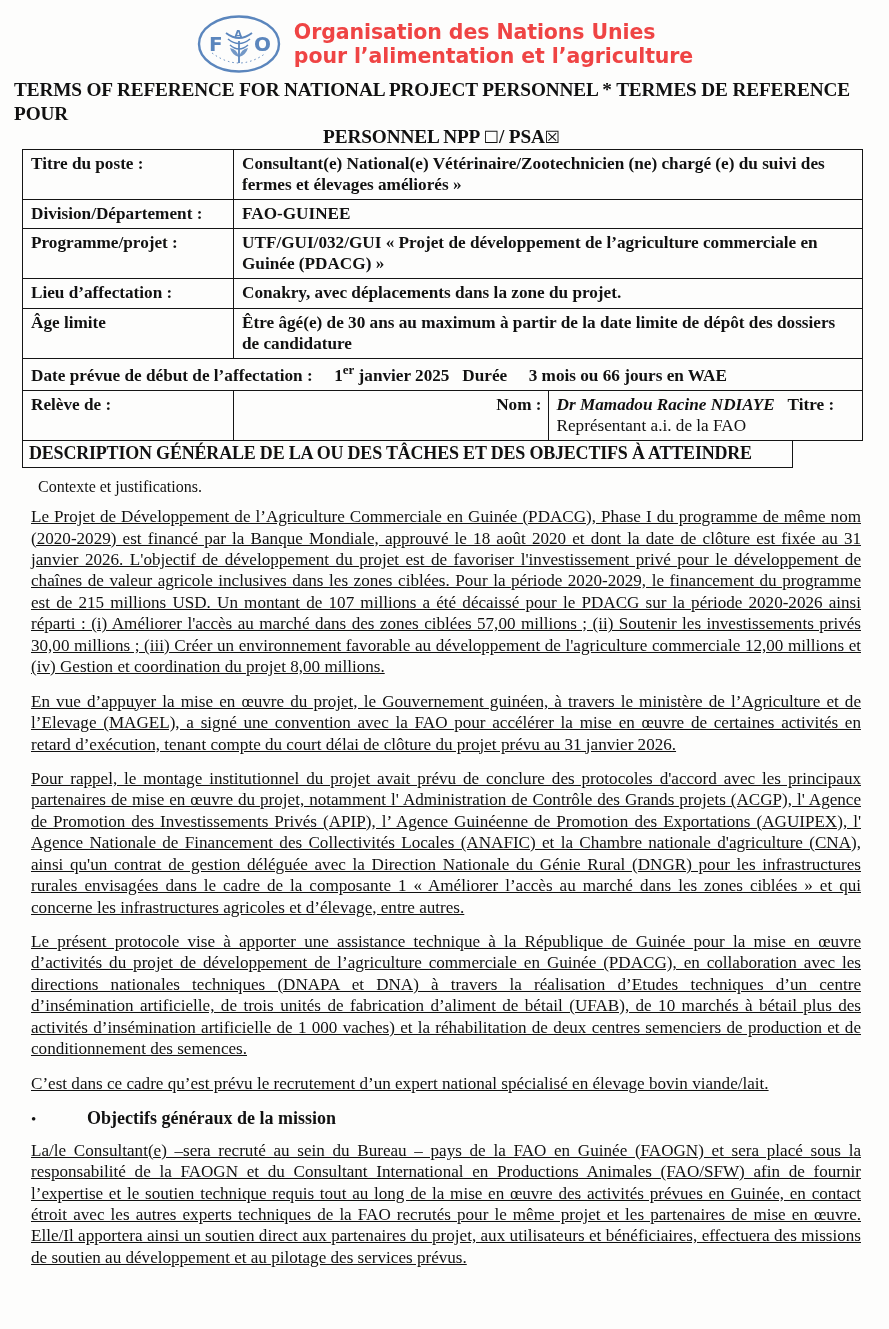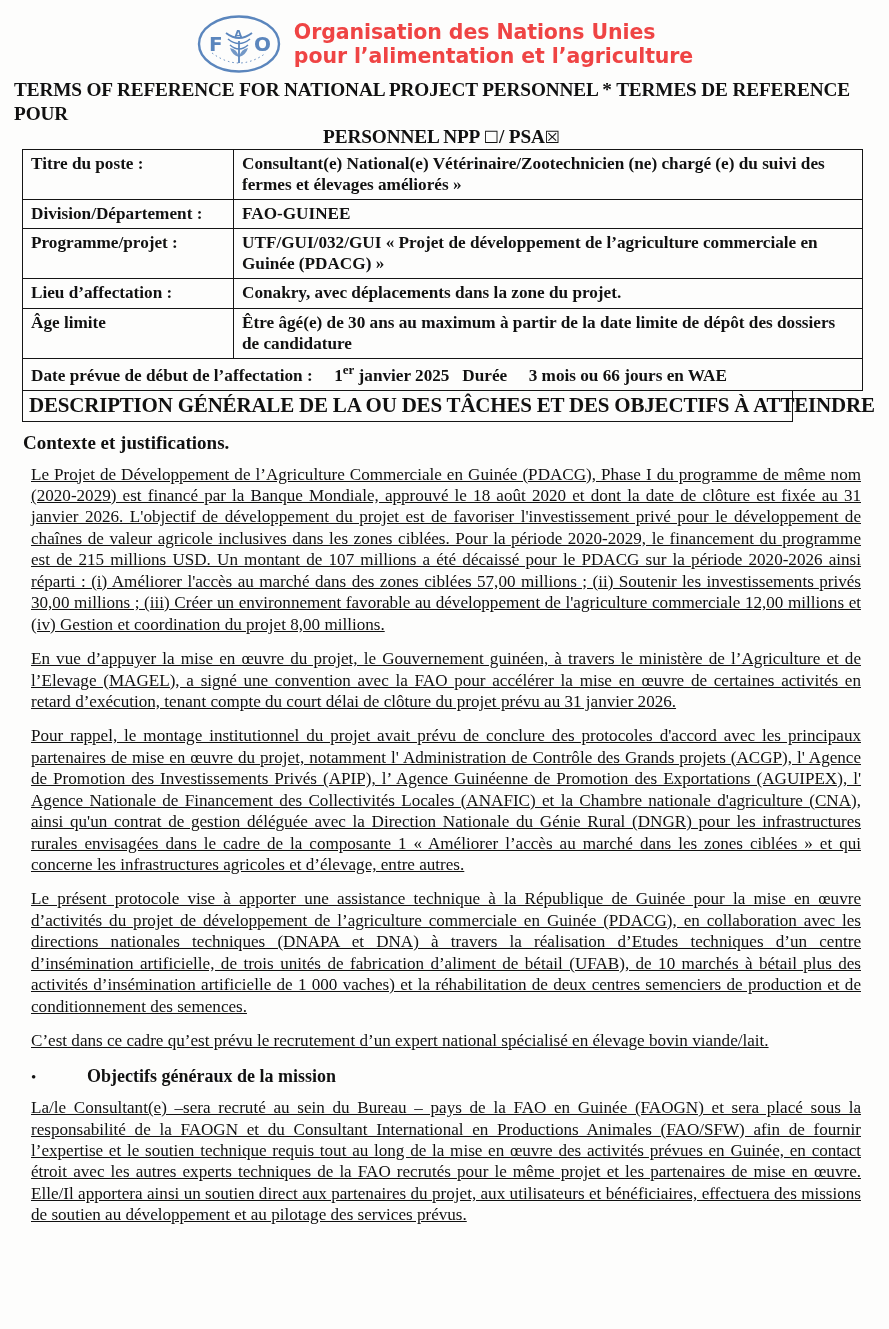--- a/index.html
+++ b/index.html
@@ -101,37 +101,37 @@
   .date-row sup { font-size: 13px; vertical-align: super; }
 
   
   .banner {
     width: 771px;
     margin-left: 22px;
     box-sizing: border-box;
     border: 1.6px solid #151515;
     border-top: none;
     font-weight: bold;
-    font-size: 21px;
+    font-size: 18px;
     padding: 2px 4px 3px 6px;
     letter-spacing: -0.2px;
     white-space: nowrap;
   }
 
   
   .body {
     margin: 0 26px 0 22px;
     padding-top: 9px;
     font-size: 17.1px;
     line-height: 1.255;
   }
   .subhead {
-    font-weight: bold;
-    font-size: 19px;
-    margin: 0 0 9px 1px;
+    font-weight: normal;
+    font-size: 16px;
+    margin: 0 0 9px 16px;
   }
   p.para {
     margin: 0 0 13px 0;
     text-align: justify;
     text-justify: inter-word;
     padding-left: 9px;
     padding-right: 2px;
     text-decoration: underline;
   }
 
@@ -212,20 +212,31 @@
         <td class="val" colspan="2">Être âgé(e) de 30 ans au maximum à partir de la date limite de dépôt des dossiers de candidature</td>
       </tr>
       <tr class="date-row">
         <td colspan="3">
           <span class="d-label">Date prévue de début de l’affectation :</span>
           &nbsp;&nbsp;&nbsp;&nbsp;<span class="d-val nowrap"><span>1</span><sup>er</sup><span> janvier 2025</span></span>
           &nbsp;&nbsp;<span class="d-label">Durée</span>
           &nbsp;&nbsp;&nbsp;&nbsp;<span class="d-val">3 mois ou 66 jours en WAE</span>
         </td>
       </tr>
+      <tr>
+        <td class="lbl">
+          <span style="display:inline-block;min-width:96px;">Relève de :</span>
+        </td>
+        <td style="width:92px;" class="nom-label">Nom :</td>
+        <td>
+          <span class="nom-value">Dr Mamadou Racine NDIAYE</span>
+          &nbsp;&nbsp;<span class="titre-inline">Titre :</span>
+          <span class="titre-inline-val">Représentant a.i. de la FAO</span>
+        </td>
+      </tr>
     </tbody>
   </table>
 
   <div class="banner">DESCRIPTION GÉNÉRALE DE LA OU DES TÂCHES ET DES OBJECTIFS À ATTEINDRE</div>
 
   <div class="body">
     <div class="subhead">Contexte et justifications.</div>
 
     <p class="para">Le Projet de Développement de l’Agriculture Commerciale en Guinée (PDACG), Phase I du programme de même nom (2020-2029) est financé par la Banque Mondiale, approuvé le 18 août 2020 et dont la date de clôture est fixée au 31 janvier 2026. L'objectif de développement du projet est de favoriser l'investissement privé pour le développement de chaînes de valeur agricole inclusives dans les zones ciblées. Pour la période 2020-2029, le financement du programme est de 215 millions USD. Un montant de 107 millions a été décaissé pour le PDACG sur la période 2020-2026 ainsi réparti : (i) Améliorer l'accès au marché dans des zones ciblées 57,00 millions ; (ii) Soutenir les investissements privés 30,00 millions ; (iii) Créer un environnement favorable au développement de l'agriculture commerciale 12,00 millions et (iv) Gestion et coordination du projet 8,00 millions.</p>
     <p class="para">En vue d’appuyer la mise en œuvre du projet, le Gouvernement guinéen, à travers le ministère de l’Agriculture et de l’Elevage (MAGEL), a signé une convention avec la FAO pour accélérer la mise en œuvre de certaines activités en retard d’exécution, tenant compte du court délai de clôture du projet prévu au 31 janvier 2026.</p>

